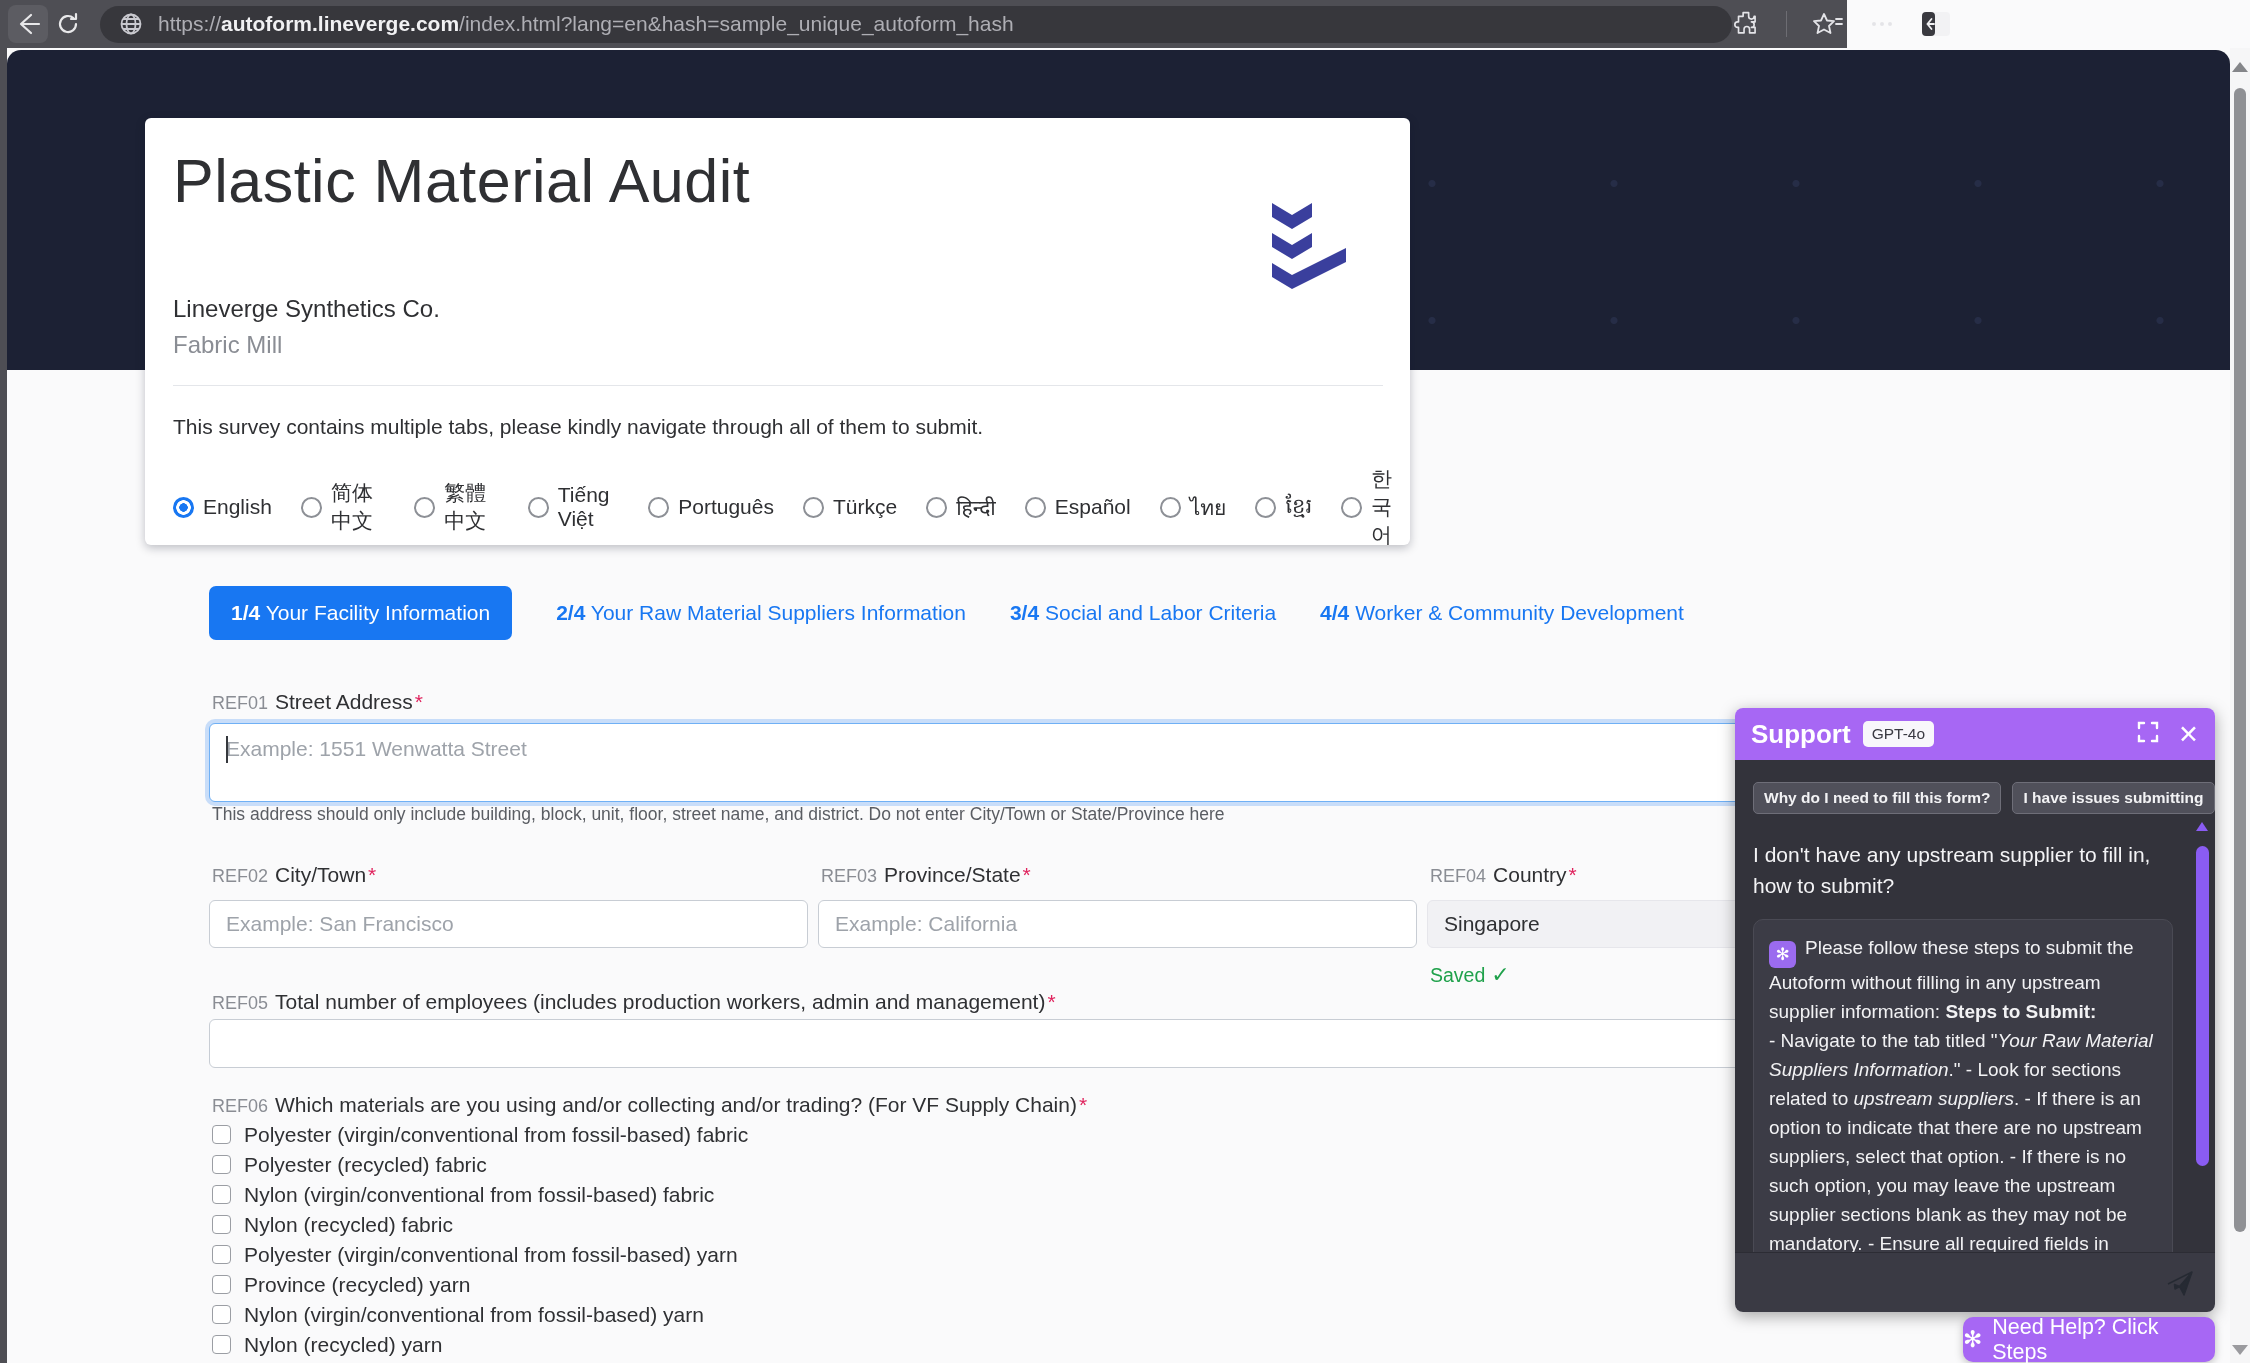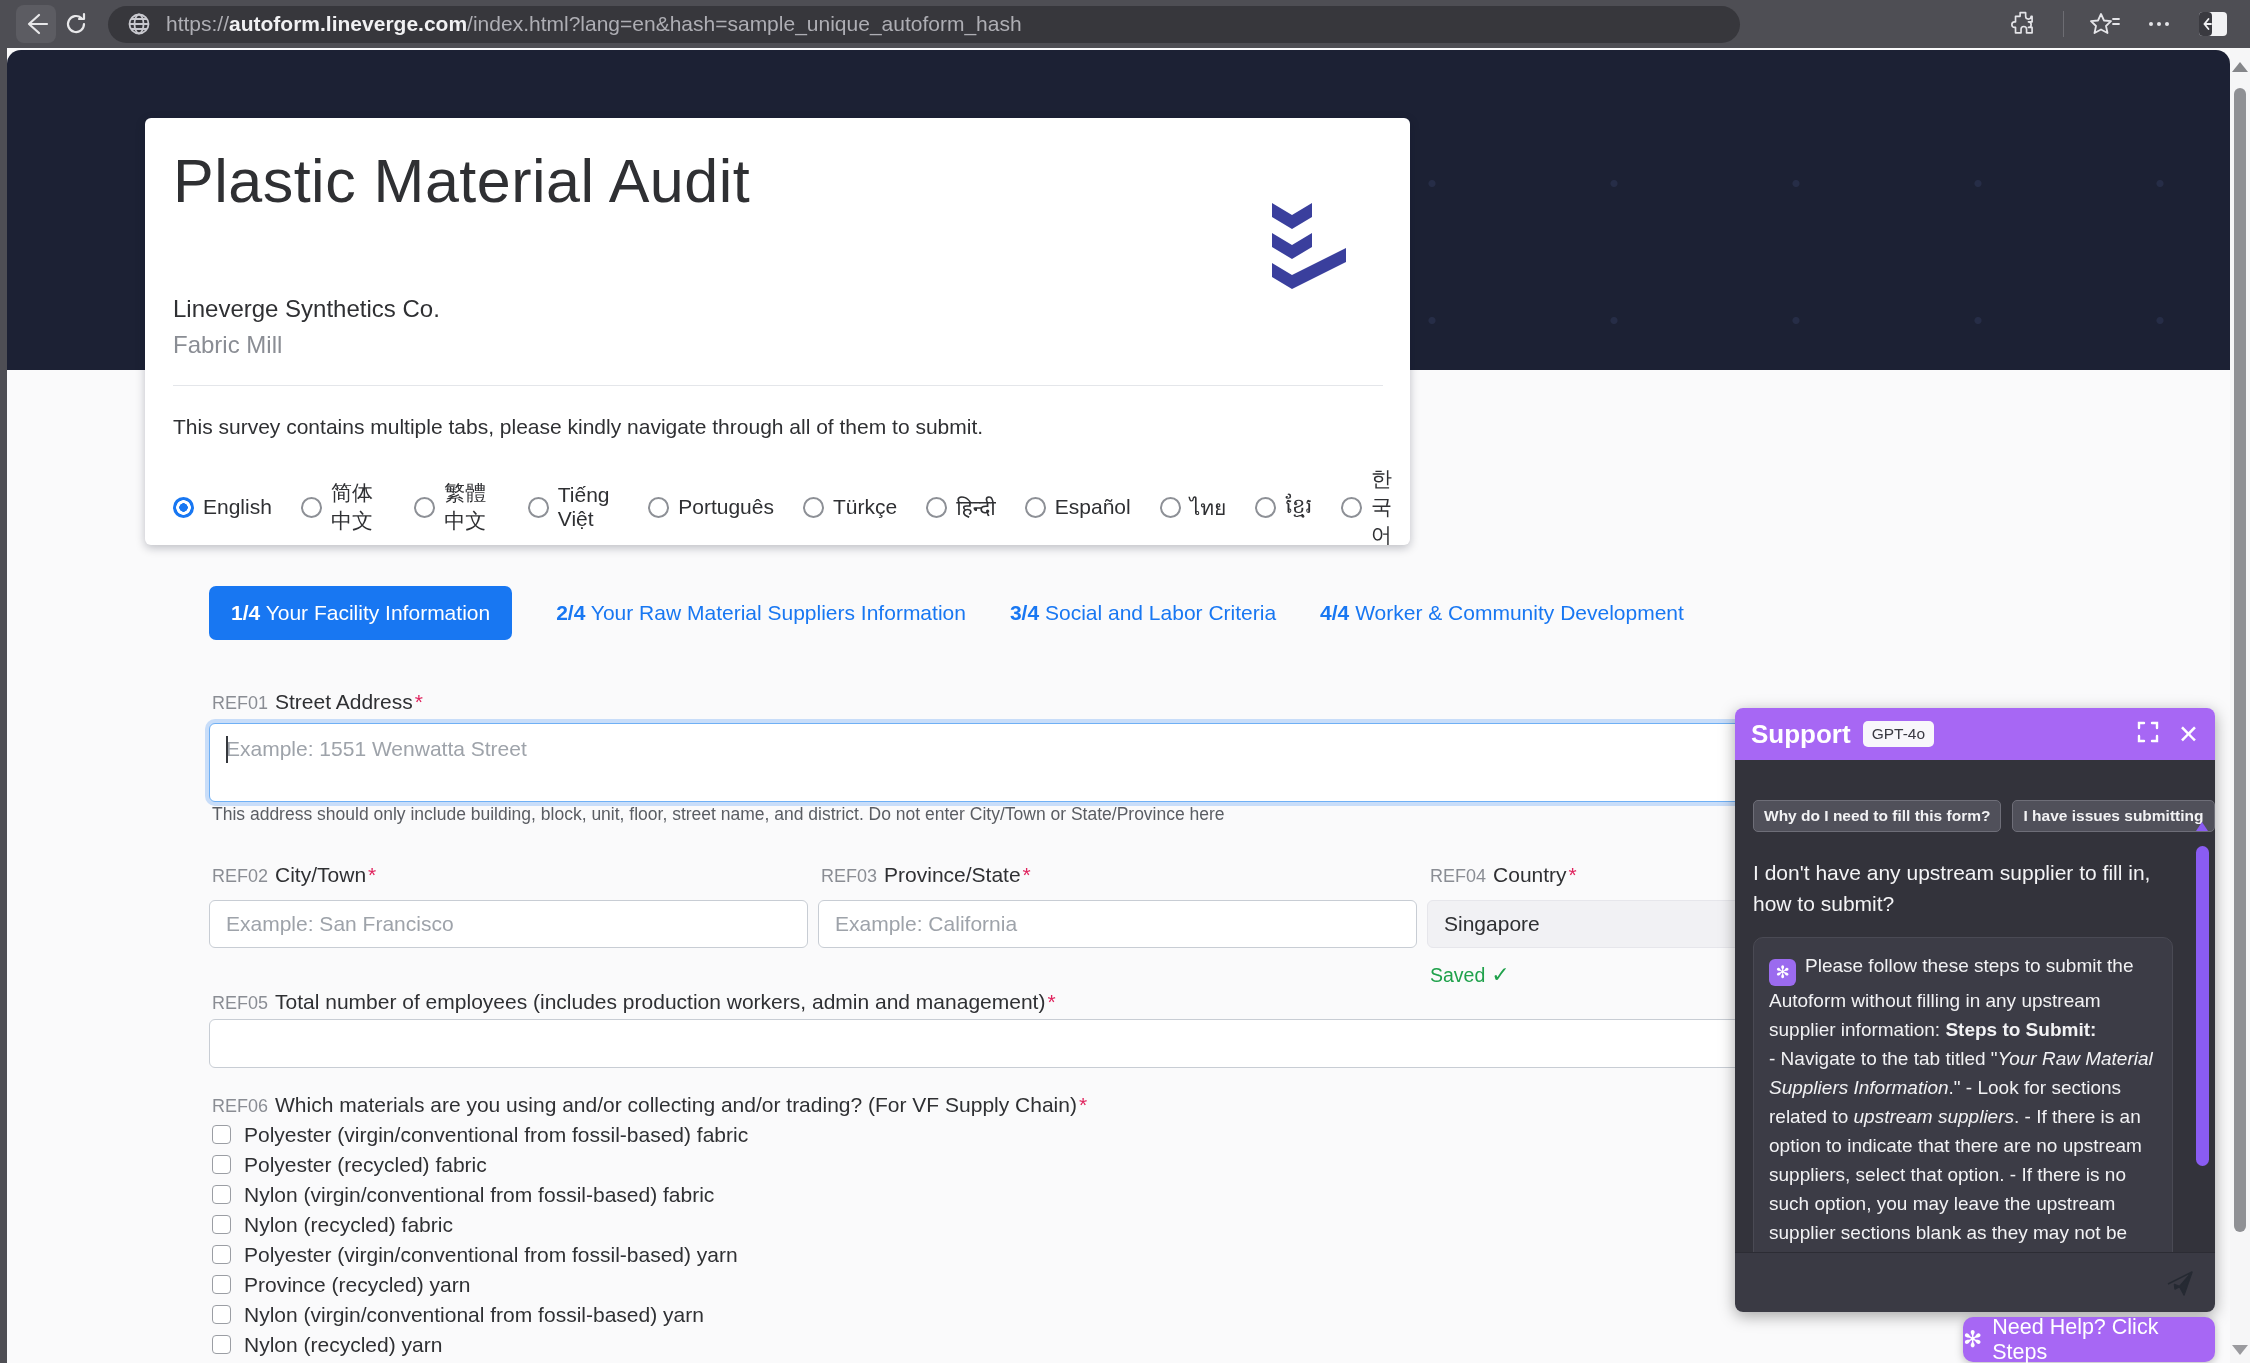--- a/index.html
+++ b/index.html
@@ -1,20 +1,20 @@
 <!DOCTYPE html>
 <html><head>
 <meta charset="utf-8">
 <style>
   html,body{margin:0;padding:0;background:#2a2a2e;}
   *{box-sizing:border-box;font-family:"Liberation Sans","DejaVu Sans",sans-serif;}
   .screen{position:relative;width:2250px;height:1363px;overflow:hidden;background:#fafafb;}
 
   
-  .chrome{position:absolute;left:0;top:0;width:2250px;height:48px;background:#4e4e54;display:flex;align-items:center;padding:0 14px 0 16px;z-index:30;}
+  .chrome{position:absolute;left:0;top:0;width:1847px;height:48px;background:#4e4e54;display:flex;align-items:center;padding:0 14px 0 8px;z-index:30;}
   .chrome svg{display:block;}
   .nav-btn{width:40px;height:38px;border-radius:8px;display:flex;align-items:center;justify-content:center;flex:none;}
   .nav-btn.back{background:#5c5c62;}
   .url-pill{flex:none;width:1632px;height:37px;margin-left:12px;background:#37373c;border-radius:19px;display:flex;align-items:center;padding:0 18px;}
   .url-text{margin-left:14px;font-size:21px;color:#aeaeb4;white-space:nowrap;overflow:hidden;}
   .url-text .domain{color:#f1f1f3;font-weight:700;}
   .chrome-spacer{flex:1;}
   .chrome-icons{display:flex;align-items:center;gap:26px;flex:none;margin-right:8px;}
   .vdiv{width:1px;height:26px;background:#6d6d73;}
 
@@ -77,21 +77,21 @@
 
   
   .support{position:absolute;left:1735px;top:708px;width:480px;height:604px;z-index:10;border-radius:8px;box-shadow:0 4px 16px rgba(0,0,0,.35);}
   .sup-head{position:absolute;left:0;top:0;width:480px;height:52px;background:#a767f4;border-radius:8px 8px 0 0;display:flex;align-items:center;padding:0 16px;}
   .sup-title{font-size:26px;font-weight:700;color:#fff;}
   .sup-badge{margin-left:12px;background:#f8f7fb;color:#3a3a42;font-size:15.5px;border-radius:5px;padding:4px 9px;}
   .sup-head .sp{flex:1;}
   .sup-close{color:#fff;font-size:25px;font-weight:700;margin-left:18px;}
   .sup-body{position:absolute;left:0;top:52px;width:480px;height:492px;background:#33333b;overflow:hidden;padding:22px 44px 0 18px;}
   .pills{display:flex;gap:11px;}
-  .pill{background:#50505a;border:1px solid #6e6e78;border-radius:5px;color:#f2f2f4;font-size:15.5px;font-weight:700;padding:6px 10px;white-space:nowrap;margin-top:18px;}
+  .pill{background:#50505a;border:1px solid #6e6e78;border-radius:5px;color:#f2f2f4;font-size:15.5px;font-weight:700;padding:6px 10px;white-space:nowrap;}
   .question{margin-top:25px;width:430px;font-size:21px;line-height:31px;color:#f4f4f6;}
   .answer{margin-top:18px;width:420px;background:#3c3c46;border:1px solid #4a4a54;border-radius:10px;padding:13px 15px;font-size:19px;line-height:29px;color:#f2f2f4;white-space:pre-wrap;}
   .seg-bold{font-weight:700;}
   .seg-italic{font-style:italic;}
   .ai-chip{display:inline-flex;width:27px;height:27px;background:#9b6bef;border-radius:6px;color:#fff;font-size:17px;align-items:center;justify-content:center;vertical-align:-6px;margin-right:9px;}
   .sup-scroll{position:absolute;right:5px;top:60px;width:14px;height:478px;}
   .sup-scroll .sthumb{position:absolute;left:0;top:26px;width:13px;height:320px;background:#8a5cf2;border-radius:7px;}
   .stri-up{position:absolute;left:0;top:2px;width:0;height:0;border-left:6.5px solid transparent;border-right:6.5px solid transparent;border-bottom:9px solid #8a5cf2;}
   .sup-foot{position:absolute;left:0;top:544px;width:480px;height:60px;background:#3a3a44;border-top:1px solid #2c2c34;border-radius:0 0 8px 8px;}
   .send{position:absolute;right:20px;top:15px;}

